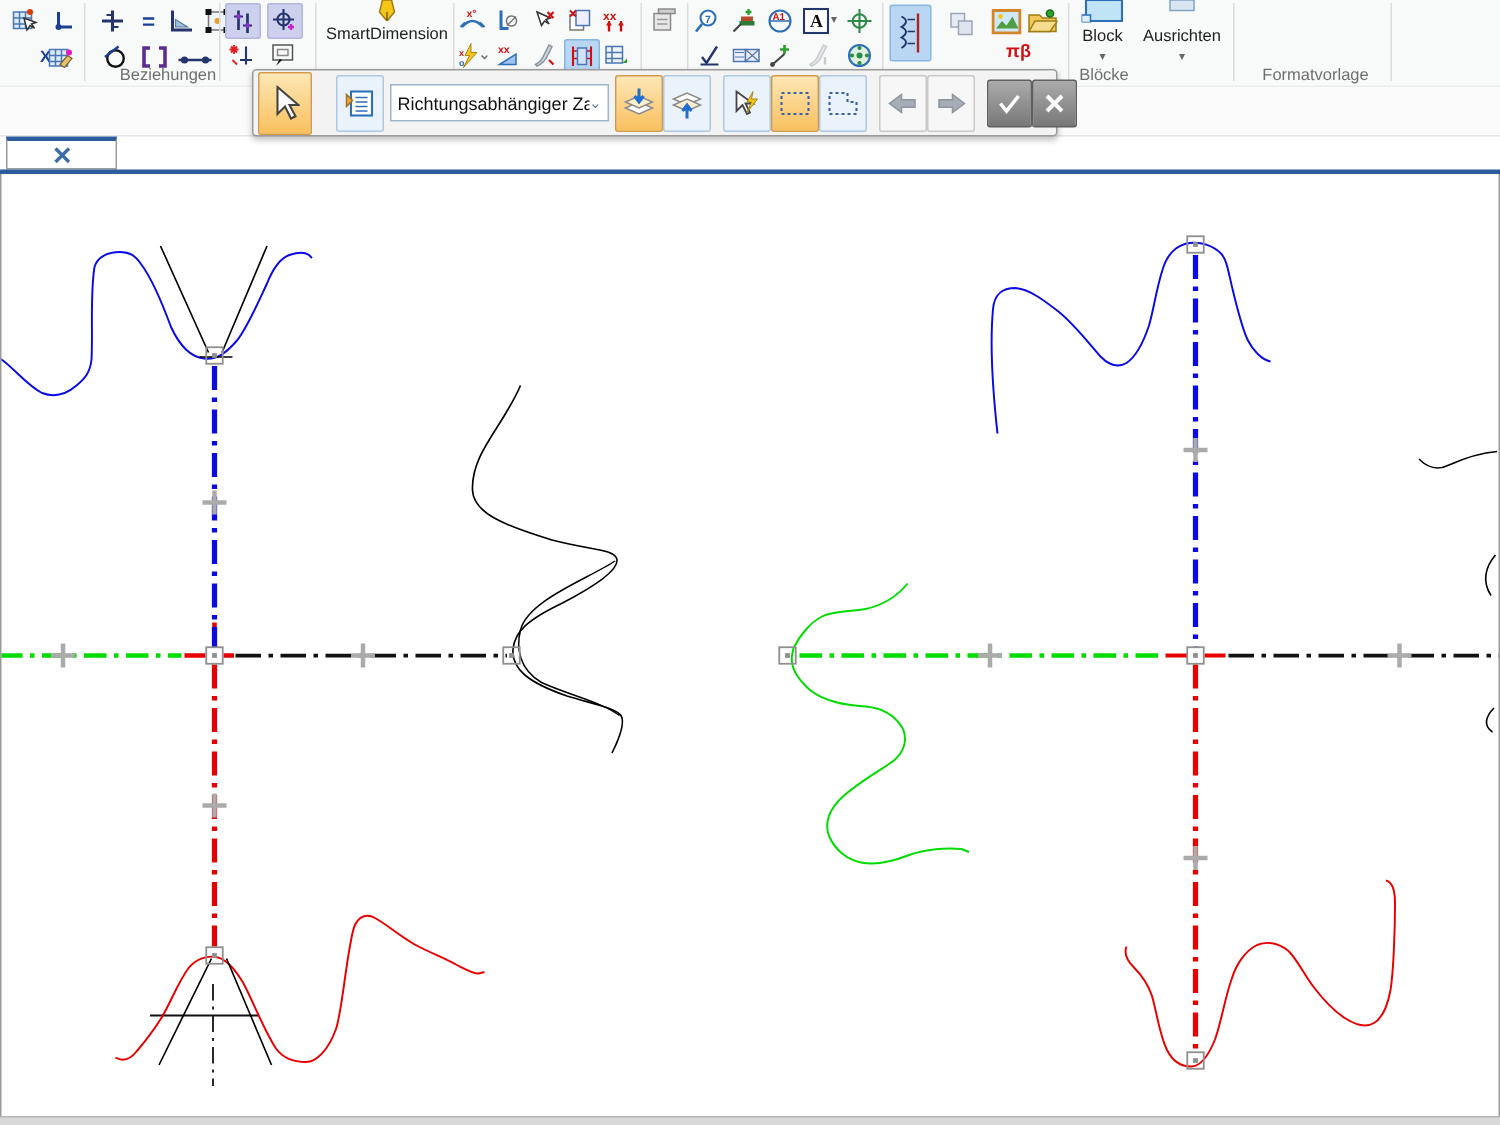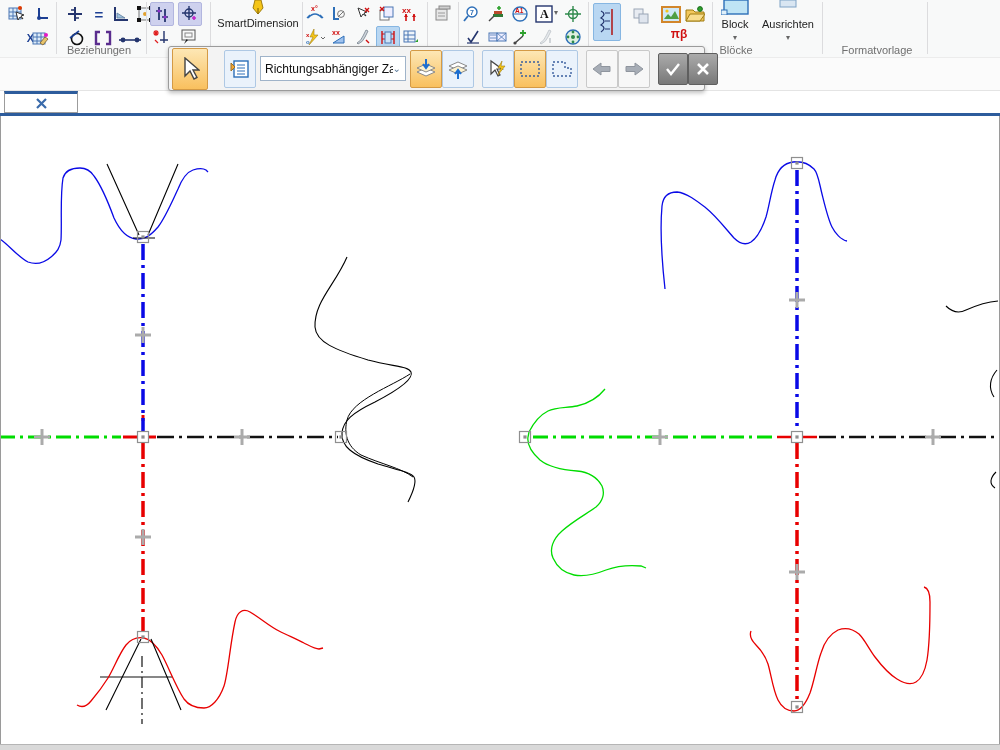--- a/index.html
+++ b/index.html
@@ -116,21 +116,21 @@
           <path d="M7 3H3v12h4M13 3h4v12h-4" stroke="#5a2d8e" stroke-width="2.4" fill="none"></path>
         </svg>
     </div>
     <div class="ricon" style="left:116px;top:29px;width:28px">
       <svg width="26" height="14">
           <path d="M2 7h22" stroke="#24356e" stroke-width="1.6"></path>
           <circle cx="6" cy="7" r="2.4" fill="#24356e"></circle>
           <circle cx="20" cy="7" r="2.4" fill="#24356e"></circle>
         </svg>
     </div>
-    <div class="glabel" style="left:99px">Beziehungen</div>
+    <div class="glabel" style="left:112px">Beziehungen</div>
     <div class="rdiv" style="left:146px"></div>
 
     <div class="ricon hl-purple" style="left:150px;top:2px">
       <svg width="18" height="18">
           <path d="M6 2v13M12 4v13" stroke="#24356e" stroke-width="1.8"></path>
           <path d="M3 6h6M9 12h6" stroke="#24356e" stroke-width="1.4"></path>
           <circle cx="6" cy="6" r="1.6" fill="#8c2fc9"></circle>
           <circle cx="12" cy="12" r="1.6" fill="#8c2fc9"></circle>
         </svg>
     </div>

